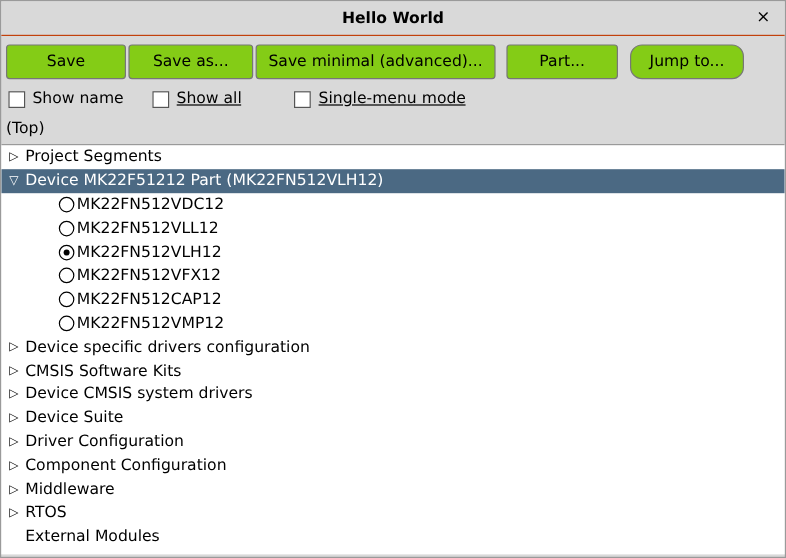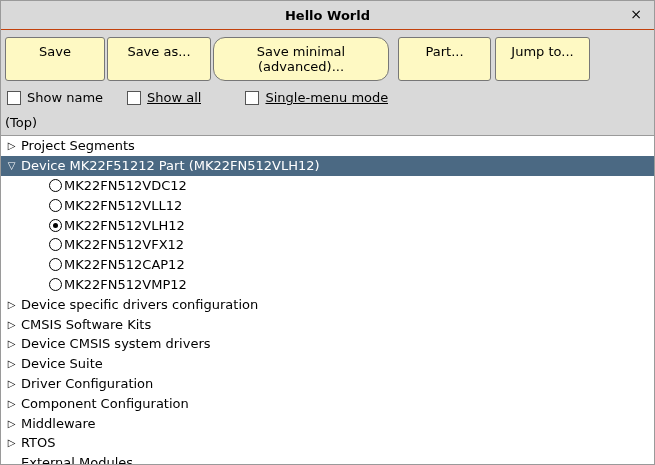--- a/index.html
+++ b/index.html
@@ -16,29 +16,29 @@
     position:relative;background:#d9d9d9;border-bottom:1px solid #c2410c;
   }
   .titlebar .title{font-weight:bold;}
   .titlebar .close{
     position:absolute;right:12px;top:6px;font-size:14px;line-height:14px;
     cursor:default;
   }
   
   .toolbar{display:flex;padding:7px 4px 6px 4px;}
   .btn{
-    background:#fef9c3;border:1px solid #777;border-radius:3px;
+    background:#84cc16;border:1px solid #777;border-radius:3px;
     padding:6px 0;text-align:center;font-size:13px;box-sizing:border-box;
     margin-right:2px;
   }
   .btn:nth-child(1){width:100px;}
   .btn:nth-child(2){width:104px;}
-  .btn:nth-child(3){width:176px;border-radius:12px;}
+  .btn:nth-child(3){width:200px;}
   .btn:nth-child(4){width:93px;margin-left:7px;}
-  .btn:nth-child(5){width:95px;margin-left:2px;}
+  .btn:nth-child(5){width:95px;margin-left:8px;border-radius:10px;}
   
   .checkrow{display:flex;align-items:center;padding:3px 6px 4px 6px;}
   .check-group{display:flex;align-items:center;}
   .check-group + .check-group{margin-left:24px;text-decoration:underline;}
   .check-group.wide-gap{margin-left:44px;}
   .checkbox{
     width:12px;height:12px;background:#fff;border:1px solid #555;
     margin-right:6px;flex:none;
   }
   

